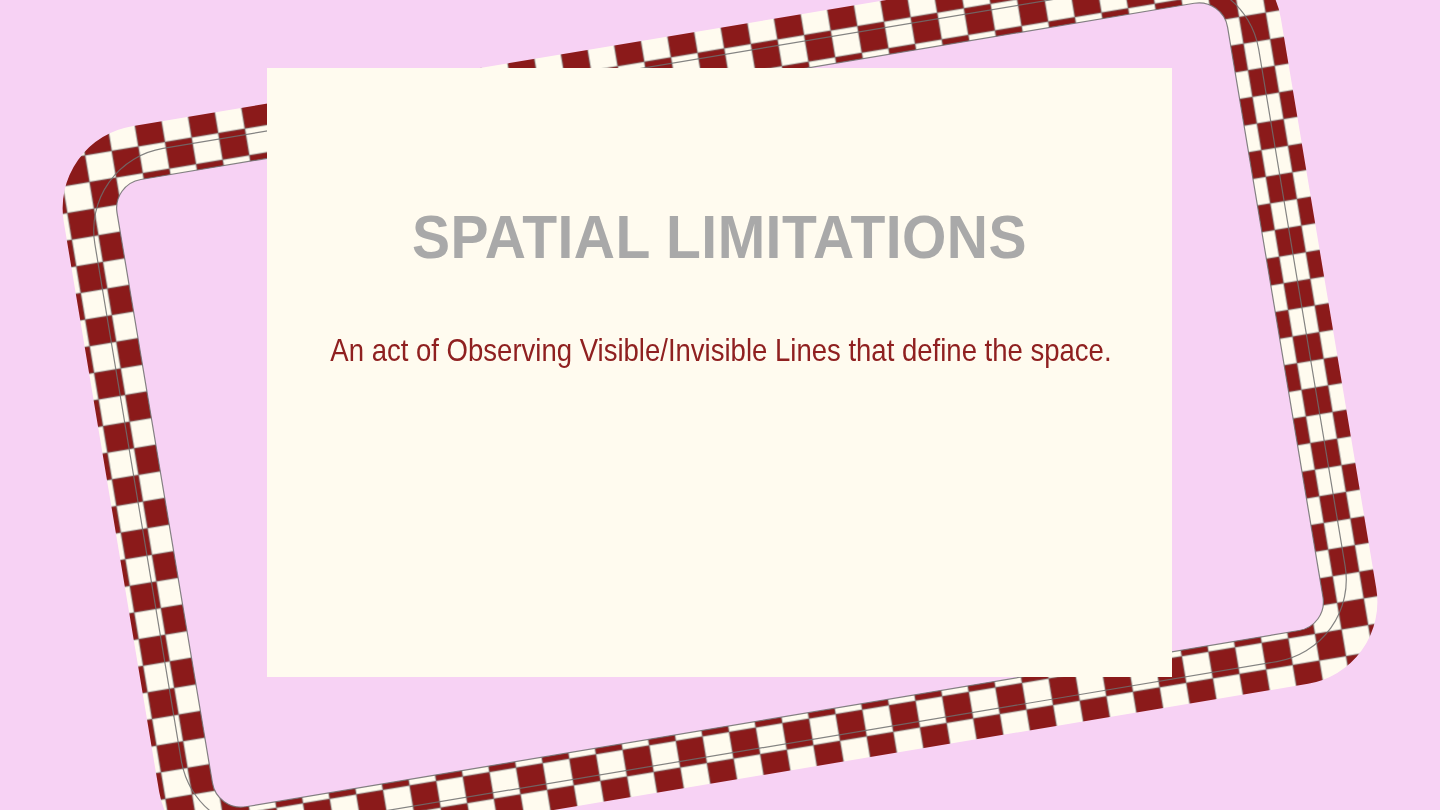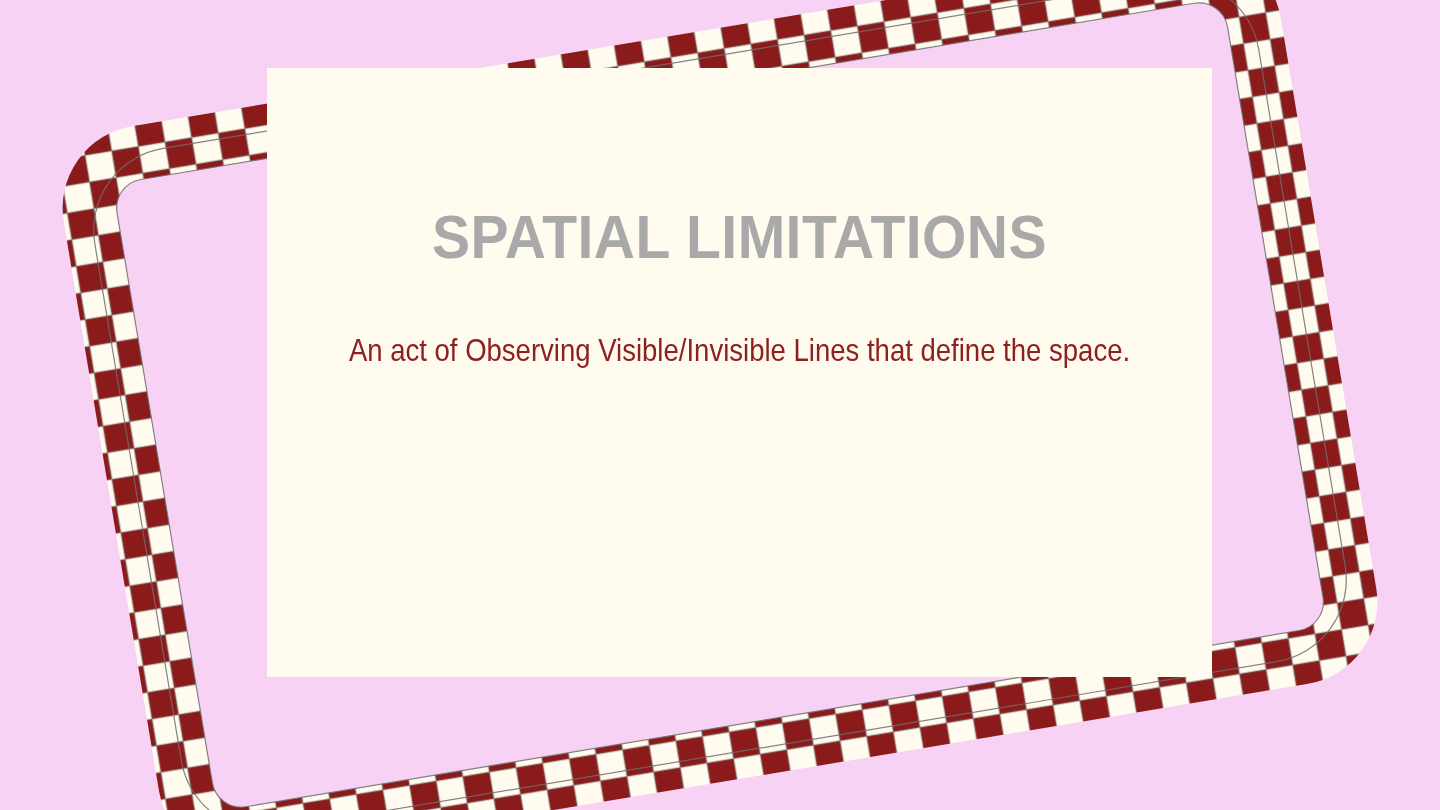--- a/index.html
+++ b/index.html
@@ -29,21 +29,20 @@
     height: 810px;
     pointer-events: none;
   }
   #card {
     position: absolute;
     left: 267px;
     top: 68px;
     width: 905px;
     height: 609px;
     background: #fffbef;
-    padding-left: 40px;
   }
   #card-inner {
     position: absolute;
     inset: 0;
     display: flex;
     flex-direction: column;
     align-items: center;
   }
   #title {
     position: absolute;

